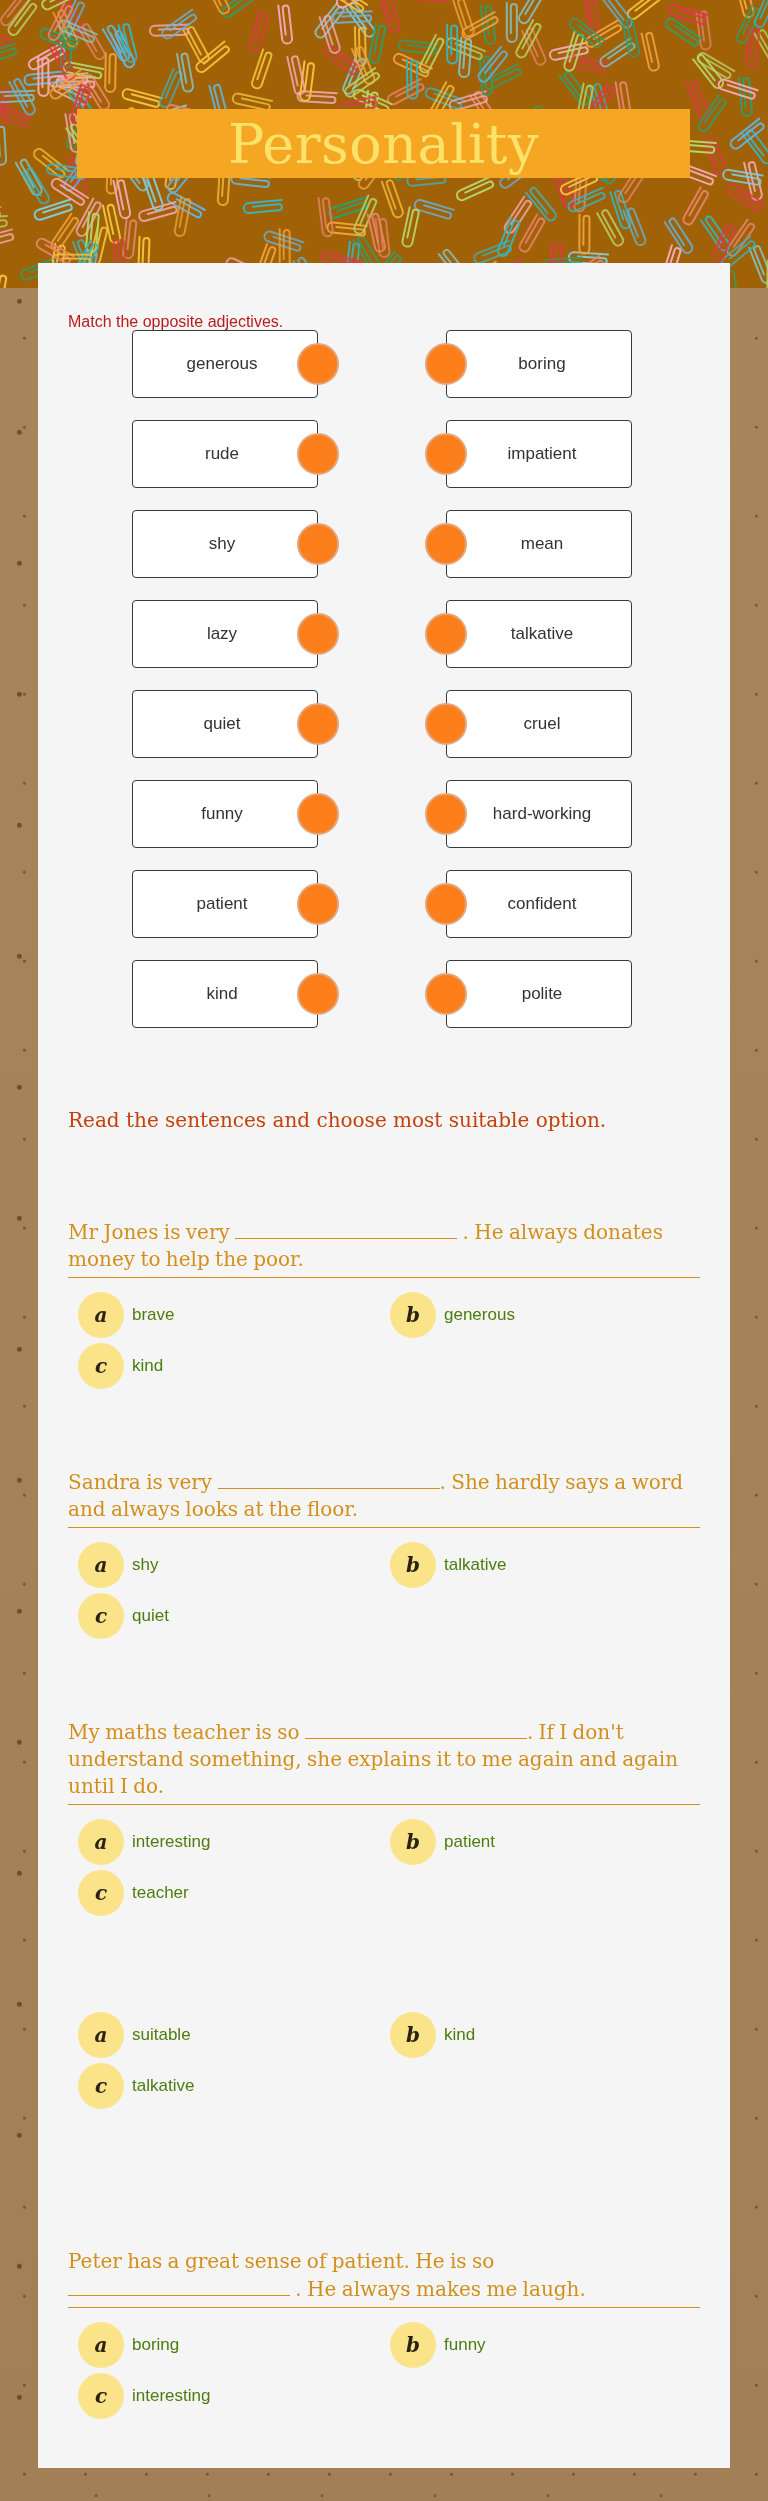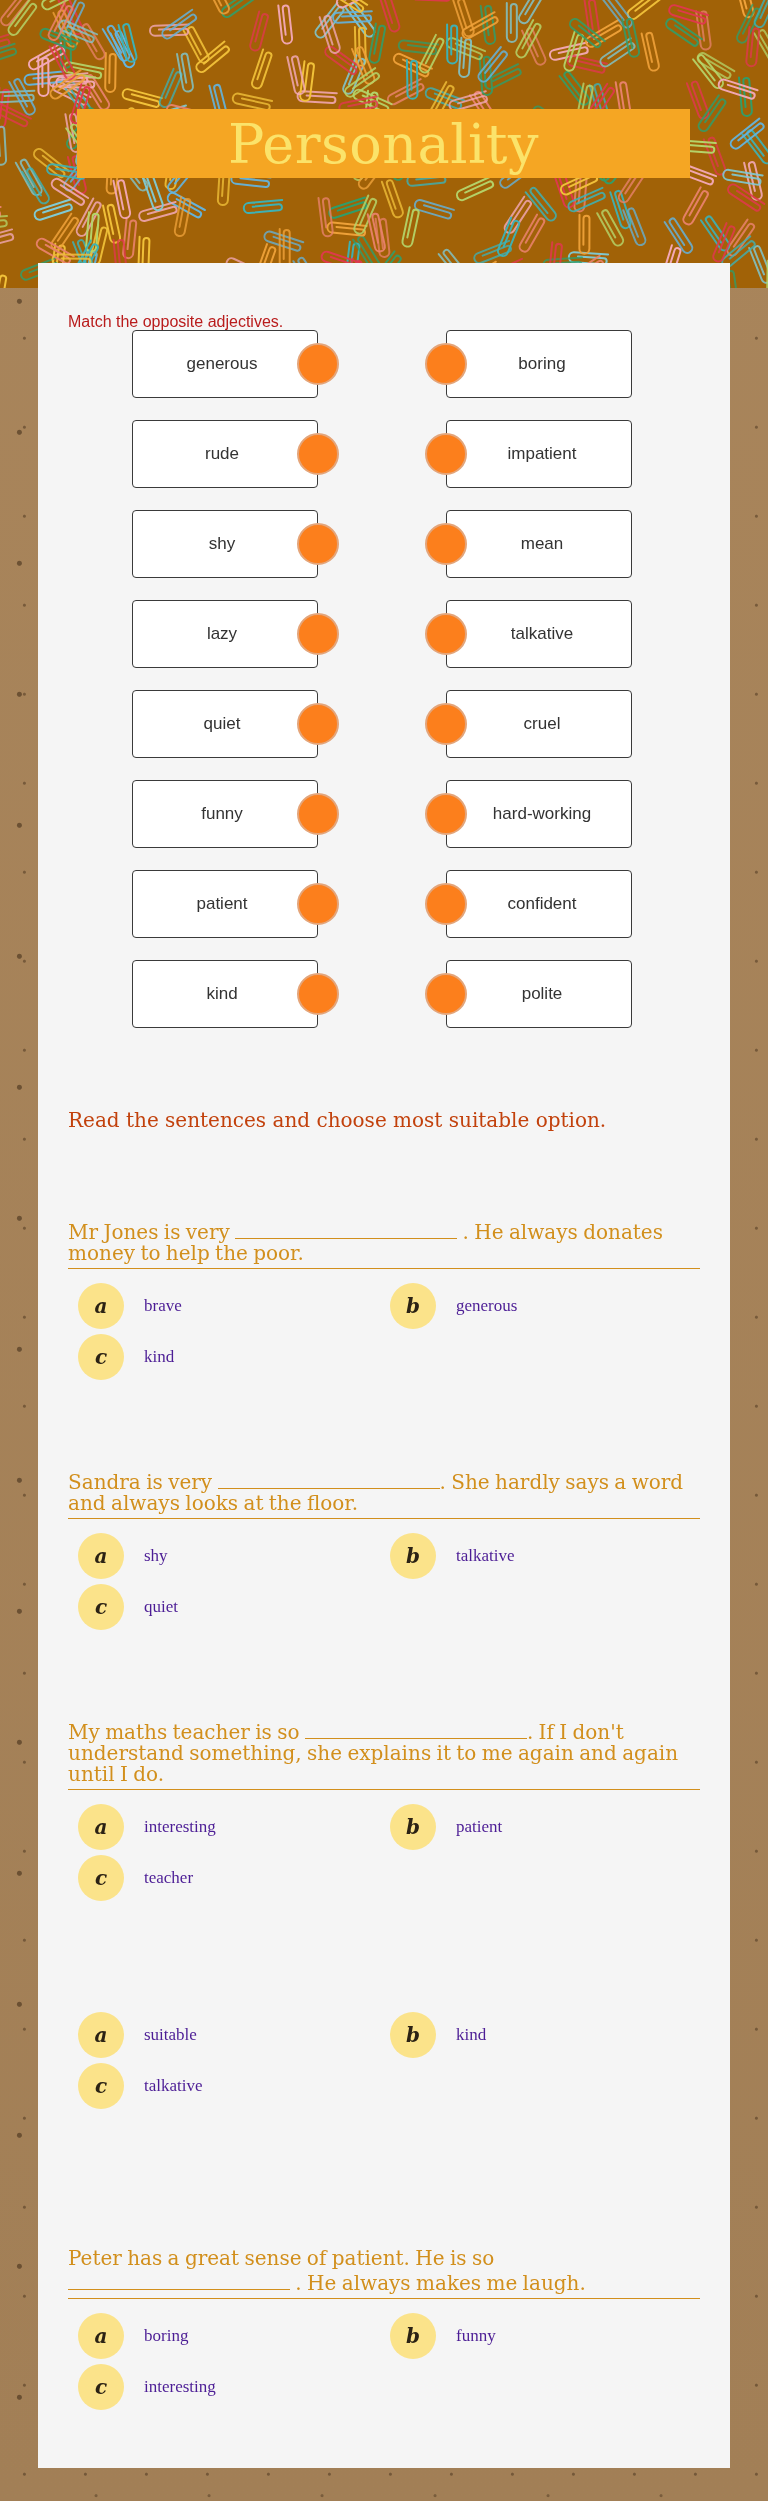--- a/index.html
+++ b/index.html
@@ -80,21 +80,21 @@
       font-family: "DejaVu Serif", serif;
       font-size: 20px; color: #c2410c;
     }
 
     
     .question {
       position: absolute; left: 30px; width: 632px;
     }
     .q-text {
       font-family: "DejaVu Serif", serif;
-      font-size: 20px; line-height: 21px; color: #d28f1c;
+      font-size: 20px; line-height: 27px; color: #d28f1c;
       padding-bottom: 4px;
       border-bottom: 1.5px solid #d28f1c;
       word-spacing: -1px;
     }
     .blank {
       display: inline-block;
       width: 222px;
       border-bottom: 1.5px solid #d28f1c;
       height: 20px;
       vertical-align: baseline;
@@ -109,23 +109,23 @@
     .opt-c { left: 10px; top: 65px; }
     .opt-letter {
       width: 46px; height: 46px; border-radius: 50%;
       background: #fbe38a;
       display: flex; align-items: center; justify-content: center;
       font-family: "DejaVu Serif", serif;
       font-size: 20px; font-weight: bold; font-style: italic;
       color: #2b2214;
     }
     .opt-label {
-      margin-left: 20px;
-      font-family: Liberation Serif, serif;
-      font-size: 17px; color: #4c1d95;
+      margin-left: 8px;
+      font-family: Liberation Sans, sans-serif;
+      font-size: 17px; color: #4d7c0f;
     }
   </style>
 </head>
 <body>
 
 <div class="header">
   <svg class="clips" width="768" height="288" xmlns="http://www.w3.org/2000/svg">
     <defs>
       <g id="clip">
         <path d="M0,0 v34 a5,5 0 0 0 10,0 v-30 a3,3 0 0 0 -6,0 v26" fill="none" stroke-width="2" stroke-linecap="round"></path>

